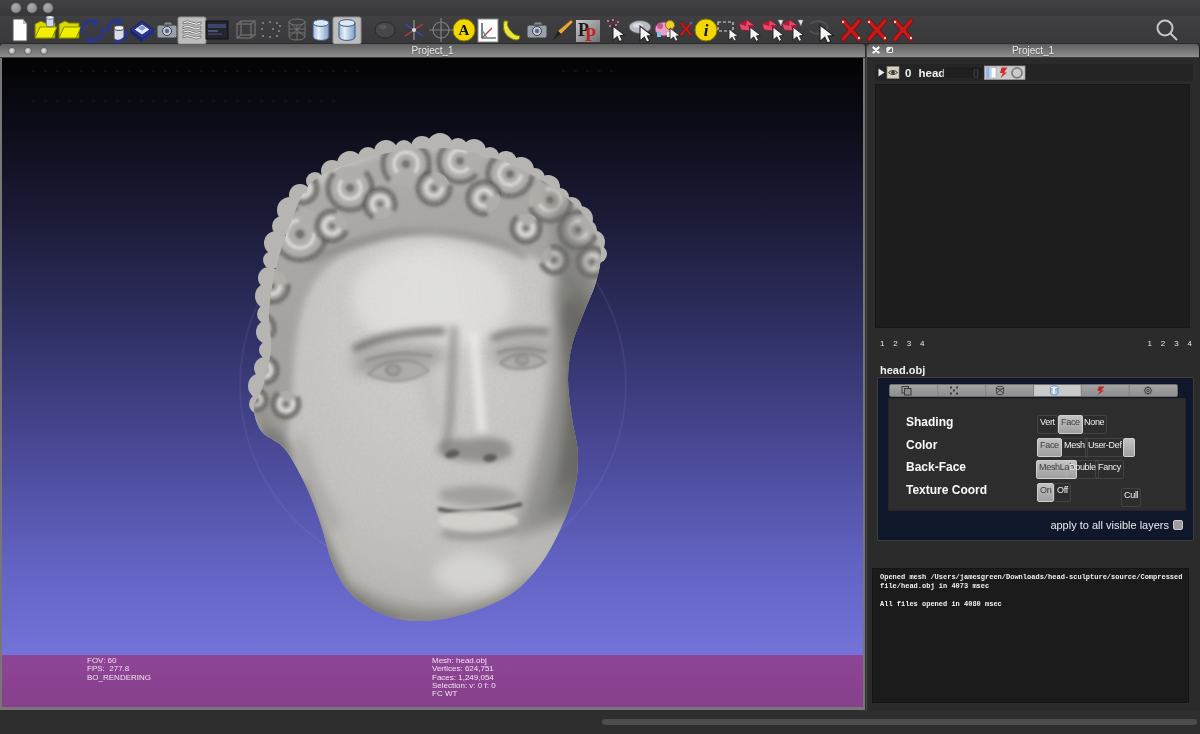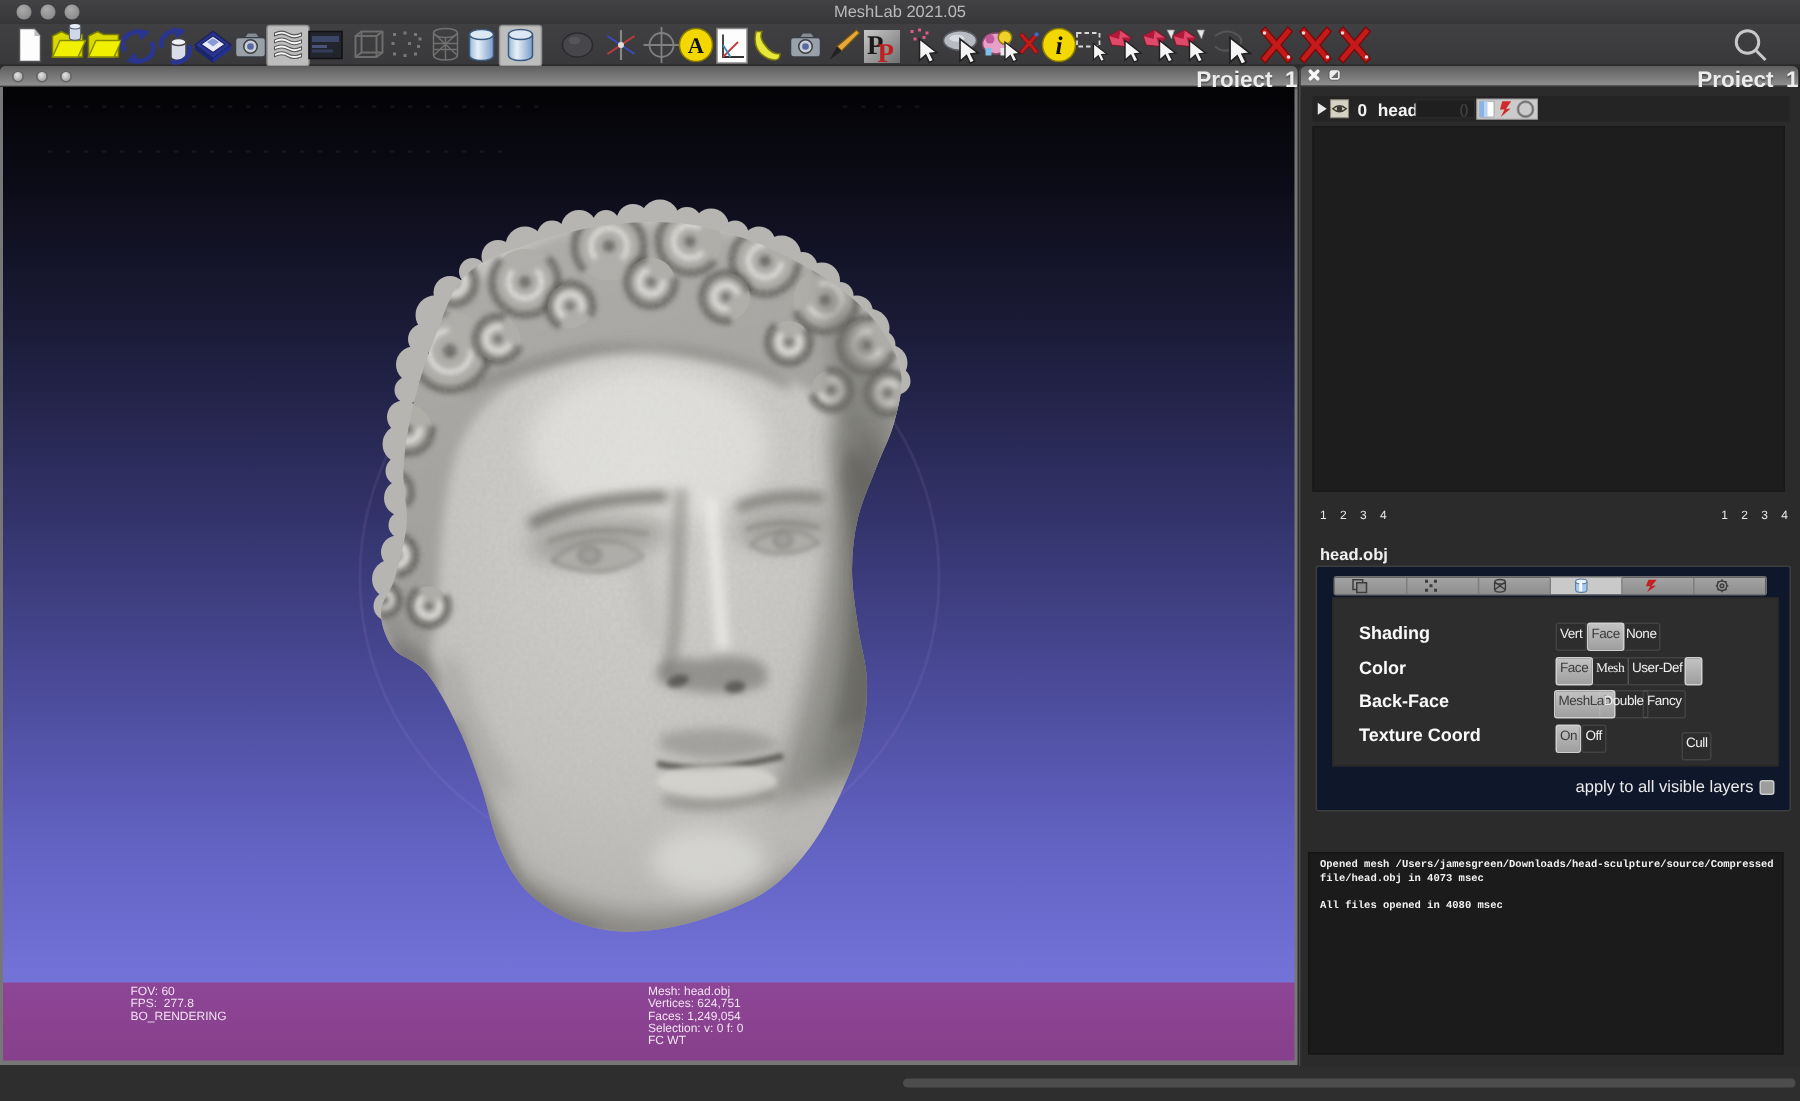--- a/index.html
+++ b/index.html
@@ -11,22 +11,22 @@
   #menutitle { position:absolute; left:0; top:2px; width:1200px; text-align:center;
     font-size:11px; color:#b9b9b9; }
   .tl { position:absolute; top:3px; width:10px; height:10px; border-radius:50%;
     background:radial-gradient(circle at 40% 35%, #ababab, #7e7e7e); }
   #toolbar { position:absolute; left:0; top:16px; width:1200px; height:28px;
     background:linear-gradient(#404042,#39393b); border-bottom:1px solid #2b2b2b; }
 
   
   .titlebar { position:absolute; height:14px; background:linear-gradient(#5e5e5e,#8f8f8f);
     border-bottom:1px solid #3a3a3a; border-radius:4px 4px 0 0; }
-  .titletext { position:absolute; top:1px; width:100%; text-align:right; font-size:15px;
-    color:#ececec; text-shadow:0 1px 1px rgba(0,0,0,0.35);font-weight:bold; }
+  .titletext { position:absolute; top:1px; width:100%; text-align:center; font-size:10px;
+    color:#ececec; text-shadow:0 1px 1px rgba(0,0,0,0.35); }
   .wtl { position:absolute; top:3px; width:8px; height:8px; border-radius:50%;
     background:radial-gradient(circle at 40% 35%, #e4e4e4, #8f8f8f); border:1px solid #636363; }
 
   #winL { position:absolute; left:0; top:44px; width:865px; height:666px;
     background:#777; border-radius:4px 4px 0 0; }
   #viewport { position:absolute; left:2px; top:14px; width:861px; height:598px;
     background:linear-gradient(#030305 0%, #0b0b16 10%, #1c1c3a 28%, #33336b 48%, #4c4c9c 68%, #6363c4 85%, #7373d9 100%); }
   #vstatus { position:absolute; left:2px; top:611px; width:861px; height:52px;
     background:linear-gradient(#8d4596,#87408b); color:#f2e2f2; font-size:8px; line-height:8.3px;padding-left:43px; }
 
@@ -59,21 +59,20 @@
     background:#1b1b1b; border:1px solid #151515;
     font-family:"Liberation Mono", monospace; font-weight:bold; color:#f2f2f2;
     font-size:7px; line-height:9px; padding:4px 0 0 7px; white-space:pre-wrap; }
 </style>
 </head>
 <body>
   <div id="menubar">
     <div class="tl" style="left:11px"></div>
     <div class="tl" style="left:27px"></div>
     <div class="tl" style="left:43px"></div>
-    <div id="menutitle">MeshLab 2021.05</div>
   </div>
   <div id="toolbar">
     <svg width="1200" height="28" viewBox="0 0 1200 28" style="position:absolute;left:0;top:0;">
       <defs>
         <linearGradient id="cylg" x1="0" y1="0" x2="1" y2="0">
           <stop offset="0" stop-color="#9ab8d8"></stop>
           <stop offset="0.35" stop-color="#e8f0f8"></stop>
           <stop offset="1" stop-color="#7a9cc8"></stop>
         </linearGradient>
         <linearGradient id="ppg" x1="0" y1="0" x2="1" y2="1">
@@ -622,21 +621,21 @@
         </div>
         <div id="optpanel">
           <div class="optlabel" style="top:16px;">Shading</div>
           <div class="optlabel" style="top:39px;">Color</div>
           <div class="optlabel" style="top:61px;">Back-Face</div>
           <div class="optlabel" style="top:84px;">Texture Coord</div>
           <div class="btn" style="left:148px;top:16px;">Vert</div>
           <div class="btn btnsel" style="left:169px;top:16px;">Face</div>
           <div class="btn" style="left:192px;top:16px;">None</div>
           <div class="btn btnsel" style="left:148px;top:39px;">Face</div>
-          <div class="btn" style="left:172px;top:39px;font-family:Liberation Serif, serif;">Mesh</div>
+          <div class="btn" style="left:172px;top:39px;">Mesh</div>
           <div class="btn" style="left:196px;top:39px;">User-Def</div>
           <div class="btn btnsel" style="left:234px;top:39px;width:12px;"></div>
           <div class="btn btnsel" style="left:147px;top:61px;">MeshLab</div>
           <div class="btn" style="left:177px;top:61px;">Double</div>
           <div class="btn" style="left:206px;top:61px;">Fancy</div>
           <div class="btn" style="left:232px;top:61px;margin-top:28px;">Cull</div>
           <div class="btn btnsel" style="left:148px;top:84px;">On</div>
           <div class="btn" style="left:165px;top:84px;">Off</div>
         </div>
       </div>

